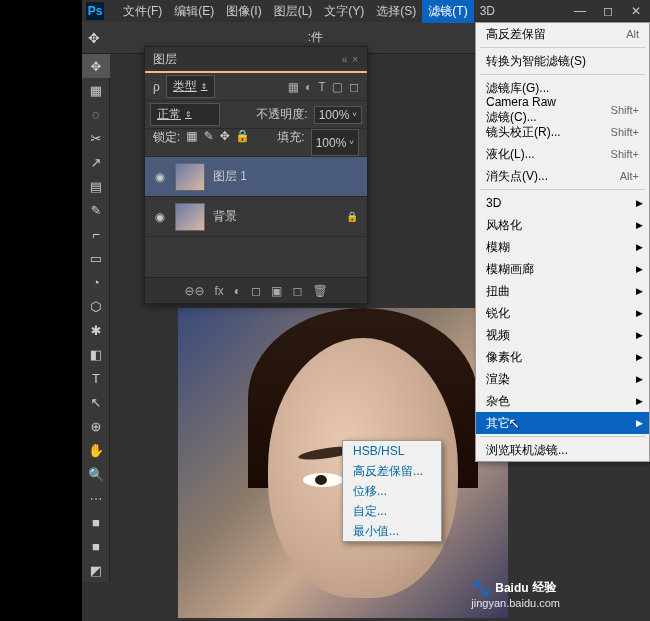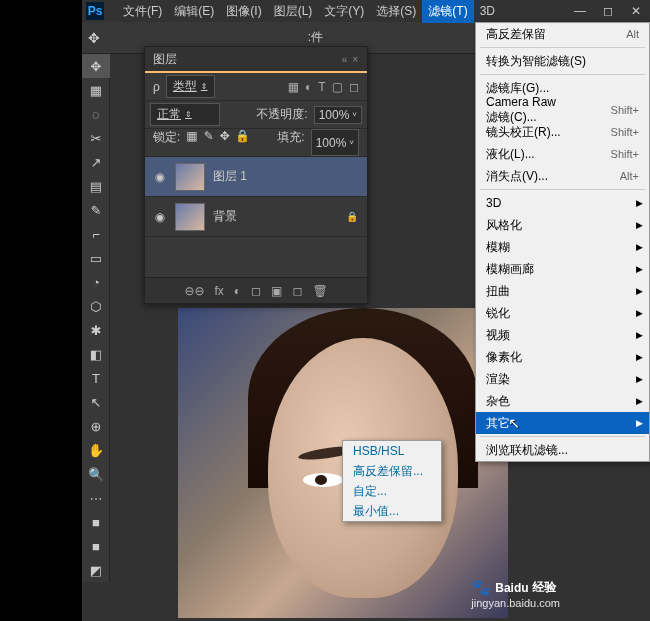--- a/index.html
+++ b/index.html
@@ -255,20 +255,21 @@
       </div>
     <div class="fm-sep"></div>
     <div class="fm-item">
         <span>浏览联机滤镜...</span>
       </div>
   </div>
 
   <div class="sub-menu">
     <div class="sm-item">HSB/HSL</div>
     <div class="sm-item">高反差保留...</div>
+    <div class="sm-item">位移...</div>
     <div class="sm-item">自定...</div>
     <div class="sm-item">最小值...</div>
   </div>
 
   <span class="cursor">↖</span>
 
 </div>
 
 <div class="watermark">
   <div class="wm-top">

